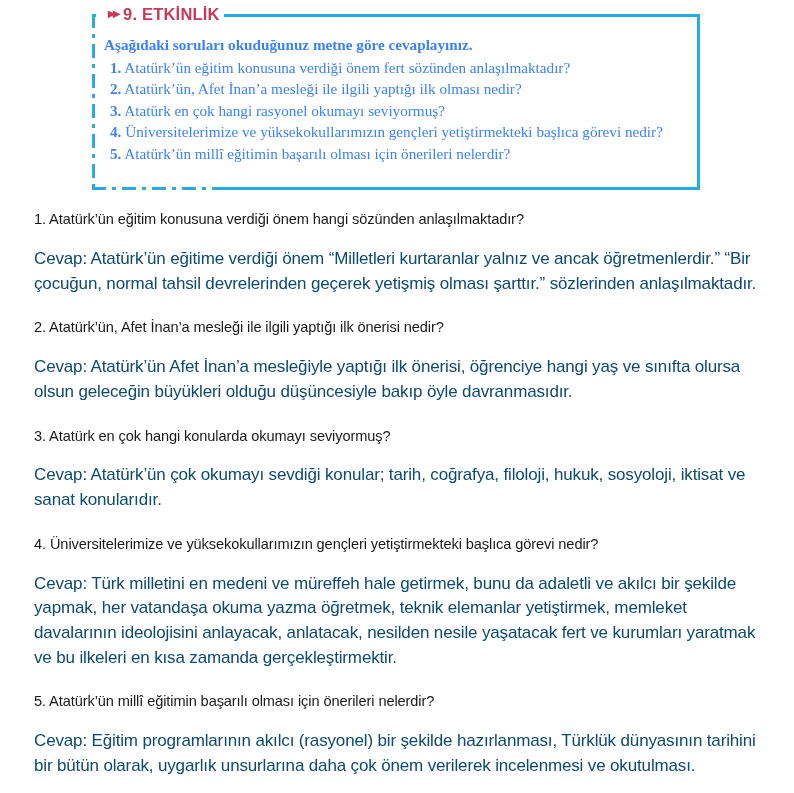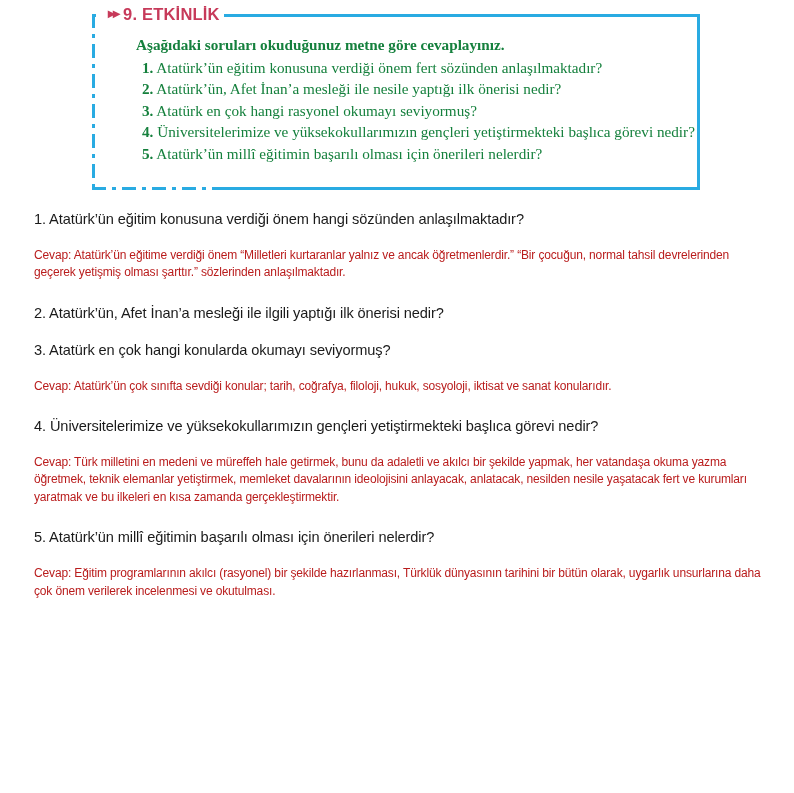--- a/index.html
+++ b/index.html
@@ -83,24 +83,24 @@
   }
   #activity-title .chev {
     font-size: 14px;
     letter-spacing: -2px;
     position: relative;
     top: -1px;
   }
 
   #activity-body {
     position: absolute;
-    left: 128px;
+    left: 96px;
     top: 34px;
     width: 570px;
-    color: #15803d;
+    color: #3b82f6;
     font-family: "Liberation Serif", serif;
     font-size: 15.2px;
     line-height: 1.42;
   }
   #activity-body .lead {
     font-weight: bold;
     text-indent: 8px;
     margin: 0 0 1px 0;
   }
   #activity-body .q {
@@ -121,22 +121,22 @@
   }
   .qa-block { margin: 0 0 7px 0; }
   .question {
     color: #1a1a1a;
     font-size: 14.6px;
     line-height: 1.3;
     margin: 0 0 18px 0;
     letter-spacing: -0.1px;
   }
   .answer {
-    color: #b91c1c;
-    font-size: 12px;
+    color: #0c4a6e;
+    font-size: 17px;
     line-height: 1.45;
     margin: 0 0 22px 0;
     letter-spacing: -0.15px;
   }
 </style>
 </head>
 <body>
 
 <div id="activity-box"></div>
 <div id="activity-box-left-edge"></div>
@@ -150,21 +150,21 @@
 
 <div id="activity-body">
   <p class="lead">Aşağıdaki soruları okuduğunuz metne göre cevaplayınız.</p>
 
   <p class="q">
     <span class="num">1.</span>
     <span>Atatürk’ün eğitim konusuna verdiği önem fert sözünden anlaşılmaktadır?</span>
   </p>
   <p class="q">
     <span class="num">2.</span>
-    <span>Atatürk’ün, Afet İnan’a mesleği ile nesile yaptığı ilk önerisi nedir?</span>
+    <span>Atatürk’ün, Afet İnan’a mesleği ile ilgili yaptığı ilk olması nedir?</span>
   </p>
   <p class="q">
     <span class="num">3.</span>
     <span>Atatürk en çok hangi rasyonel okumayı seviyormuş?</span>
   </p>
   <p class="q">
     <span class="num">4.</span>
     <span>Üniversitelerimize ve yüksekokullarımızın gençleri yetiştirmekteki başlıca görevi nedir?</span>
   </p>
   <p class="q">
@@ -175,25 +175,26 @@
 
 <div id="qa-list">
 
   <div class="qa-block">
     <p class="question">1. Atatürk’ün eğitim konusuna verdiği önem hangi sözünden anlaşılmaktadır?</p>
     <p class="answer">Cevap:  Atatürk’ün eğitime verdiği önem “Milletleri kurtaranlar yalnız ve ancak öğretmenlerdir.” “Bir çocuğun, normal tahsil devrelerinden geçerek yetişmiş olması şarttır.” sözlerinden anlaşılmaktadır.</p>
   </div>
 
   <div class="qa-block">
     <p class="question">2. Atatürk’ün, Afet İnan’a mesleği ile ilgili yaptığı ilk önerisi nedir?</p>
+    <p class="answer">Cevap: Atatürk’ün Afet İnan’a mesleğiyle yaptığı ilk önerisi, öğrenciye hangi yaş ve sınıfta olursa olsun geleceğin büyükleri olduğu düşüncesiyle bakıp öyle davranmasıdır.</p>
   </div>
 
   <div class="qa-block">
     <p class="question">3. Atatürk en çok hangi konularda okumayı seviyormuş?</p>
-    <p class="answer">Cevap: Atatürk’ün çok sınıfta sevdiği konular; tarih, coğrafya, filoloji, hukuk, sosyoloji, iktisat ve sanat konularıdır.</p>
+    <p class="answer">Cevap: Atatürk’ün çok okumayı sevdiği konular; tarih, coğrafya, filoloji, hukuk, sosyoloji, iktisat ve sanat konularıdır.</p>
   </div>
 
   <div class="qa-block">
     <p class="question">4. Üniversitelerimize ve yüksekokullarımızın gençleri yetiştirmekteki başlıca görevi nedir?</p>
     <p class="answer">Cevap: Türk milletini en medeni ve müreffeh hale getirmek, bunu da adaletli ve akılcı bir şekilde yapmak, her vatandaşa okuma yazma öğretmek, teknik elemanlar yetiştirmek, memleket davalarının ideolojisini anlayacak, anlatacak, nesilden nesile yaşatacak fert ve kurumları yaratmak ve bu ilkeleri en kısa zamanda gerçekleştirmektir.</p>
   </div>
 
   <div class="qa-block">
     <p class="question">5. Atatürk’ün millî eğitimin başarılı olması için önerileri nelerdir?</p>
     <p class="answer">Cevap: Eğitim programlarının akılcı (rasyonel) bir şekilde hazırlanması, Türklük dünyasının tarihini bir bütün olarak, uygarlık unsurlarına daha çok önem verilerek incelenmesi ve okutulması.</p>

